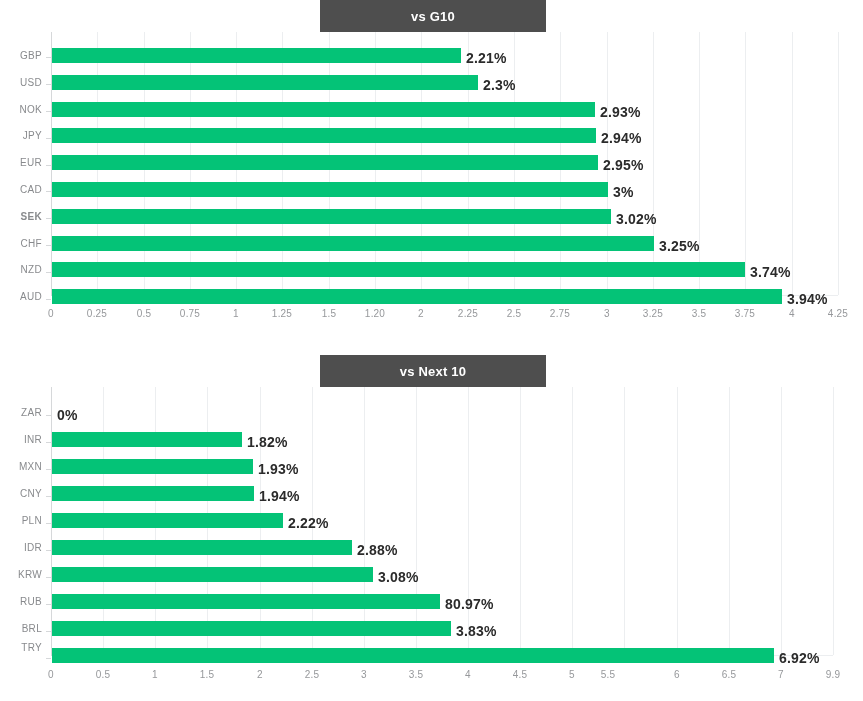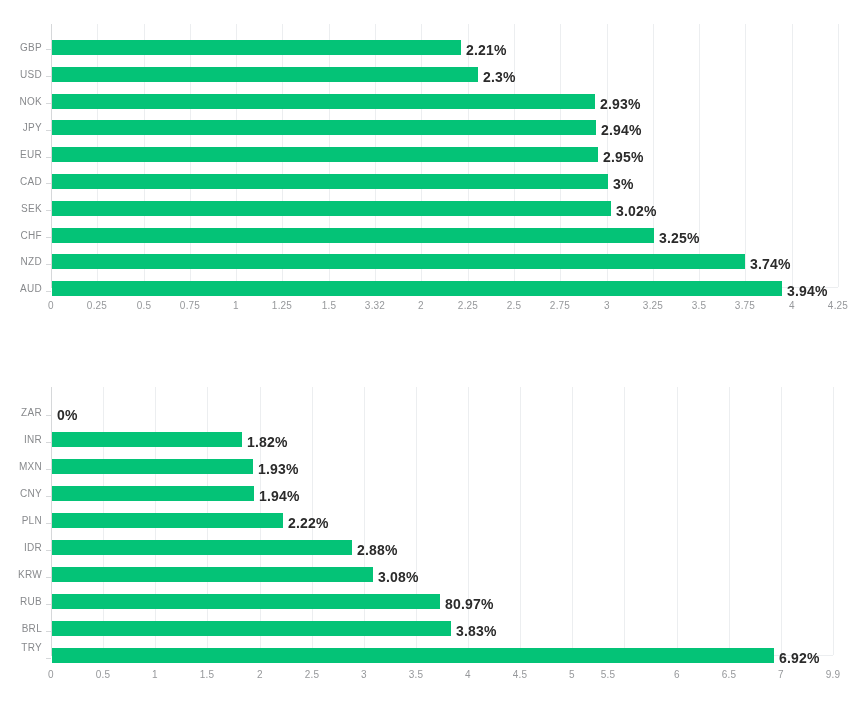--- a/index.html
+++ b/index.html
@@ -95,21 +95,22 @@
     transform: translateX(-50%);
     letter-spacing: .2px;
   }
 </style>
 </head>
 <body>
 
 <div class="page">
 
   <div class="panel" style="top:0px;height:340px;">
-    <div class="plot" style="top:24px;height:308px;">
+    <div class="panel-title">vs G10</div>
+    <div class="plot" style="top:32px;height:308px;">
       <div class="plot-inner" id="plot-0">
           <div class="gridline" style="left: 97px; height: 263px;"></div>
           <div class="gridline" style="left: 144px; height: 263px;"></div>
           <div class="gridline" style="left: 190px; height: 263px;"></div>
           <div class="gridline" style="left: 236px; height: 263px;"></div>
           <div class="gridline" style="left: 282px; height: 263px;"></div>
           <div class="gridline" style="left: 329px; height: 263px;"></div>
           <div class="gridline" style="left: 375px; height: 263px;"></div>
           <div class="gridline" style="left: 421px; height: 263px;"></div>
           <div class="gridline" style="left: 468px; height: 263px;"></div>
@@ -141,21 +142,21 @@
           <div class="bar-value" style="left: 601px; top: 98px;">2.94%</div>
           <div class="tick-mark" style="left: 46px; top: 133px;"></div>
           <div class="cat-label" style="top: 125px;">EUR</div>
           <div class="bar" style="left: 52px; top: 123px; width: 546px; height: 15px; background: rgb(4, 195, 119);"></div>
           <div class="bar-value" style="left: 603px; top: 125px;">2.95%</div>
           <div class="tick-mark" style="left: 46px; top: 159px;"></div>
           <div class="cat-label" style="top: 152px;">CAD</div>
           <div class="bar" style="left: 52px; top: 150px; width: 556px; height: 15px; background: rgb(4, 195, 119);"></div>
           <div class="bar-value" style="left: 613px; top: 152px;">3%</div>
           <div class="tick-mark" style="left: 46px; top: 186px;"></div>
-          <div class="cat-label" style="top: 179px;">SEK</div>
+          <div class="cat-label" style="top: 179px; font-weight: bold;">SEK</div>
           <div class="bar" style="left: 52px; top: 177px; width: 559px; height: 15px; background: rgb(4, 195, 119);"></div>
           <div class="bar-value" style="left: 616px; top: 179px;">3.02%</div>
           <div class="tick-mark" style="left: 46px; top: 213px;"></div>
           <div class="cat-label" style="top: 206px;">CHF</div>
           <div class="bar" style="left: 52px; top: 204px; width: 602px; height: 15px; background: rgb(4, 195, 119);"></div>
           <div class="bar-value" style="left: 659px; top: 206px;">3.25%</div>
           <div class="tick-mark" style="left: 46px; top: 240px;"></div>
           <div class="cat-label" style="top: 232px;">NZD</div>
           <div class="bar" style="left: 52px; top: 230px; width: 693px; height: 15px; background: rgb(4, 195, 119);"></div>
           <div class="bar-value" style="left: 750px; top: 232px;">3.74%</div>
@@ -163,36 +164,37 @@
           <div class="cat-label" style="top: 259px;">AUD</div>
           <div class="bar" style="left: 52px; top: 257px; width: 730px; height: 15px; background: rgb(4, 195, 119);"></div>
           <div class="bar-value" style="left: 787px; top: 259px;">3.94%</div>
           <div class="xtick" style="left: 51px; top: 276px;">0</div>
           <div class="xtick" style="left: 97px; top: 276px;">0.25</div>
           <div class="xtick" style="left: 144px; top: 276px;">0.5</div>
           <div class="xtick" style="left: 190px; top: 276px;">0.75</div>
           <div class="xtick" style="left: 236px; top: 276px;">1</div>
           <div class="xtick" style="left: 282px; top: 276px;">1.25</div>
           <div class="xtick" style="left: 329px; top: 276px;">1.5</div>
-          <div class="xtick" style="left: 375px; top: 276px;">3.32</div>
+          <div class="xtick" style="left: 375px; top: 276px;">1.20</div>
           <div class="xtick" style="left: 421px; top: 276px;">2</div>
           <div class="xtick" style="left: 468px; top: 276px;">2.25</div>
           <div class="xtick" style="left: 514px; top: 276px;">2.5</div>
           <div class="xtick" style="left: 560px; top: 276px;">2.75</div>
           <div class="xtick" style="left: 607px; top: 276px;">3</div>
           <div class="xtick" style="left: 653px; top: 276px;">3.25</div>
           <div class="xtick" style="left: 699px; top: 276px;">3.5</div>
           <div class="xtick" style="left: 745px; top: 276px;">3.75</div>
           <div class="xtick" style="left: 792px; top: 276px;">4</div>
           <div class="xtick" style="left: 838px; top: 276px;">4.25</div>
         </div>
     </div>
   </div>
 
   <div class="panel" style="top:355px;height:346px;">
+    <div class="panel-title">vs Next 10</div>
     <div class="plot" style="top:32px;height:314px;padding-left:24px;">
       <div class="plot-inner" id="plot-1">
           <div class="gridline" style="left: 103px; height: 268px;"></div>
           <div class="gridline" style="left: 155px; height: 268px;"></div>
           <div class="gridline" style="left: 207px; height: 268px;"></div>
           <div class="gridline" style="left: 260px; height: 268px;"></div>
           <div class="gridline" style="left: 312px; height: 268px;"></div>
           <div class="gridline" style="left: 364px; height: 268px;"></div>
           <div class="gridline" style="left: 416px; height: 268px;"></div>
           <div class="gridline" style="left: 468px; height: 268px;"></div>

